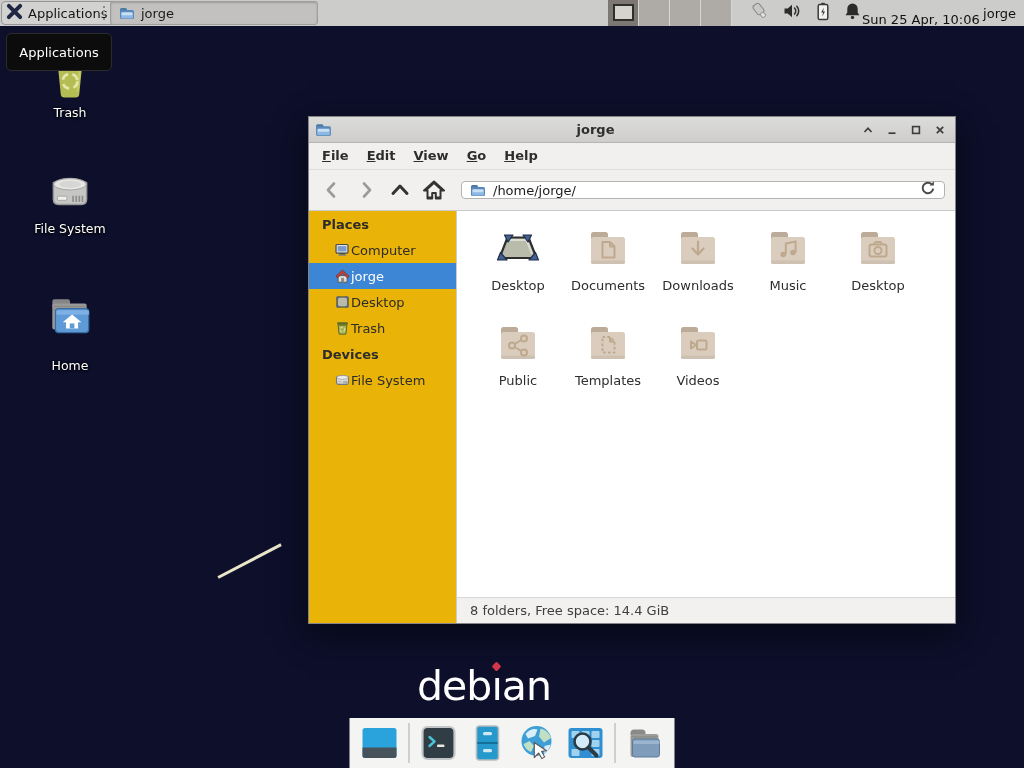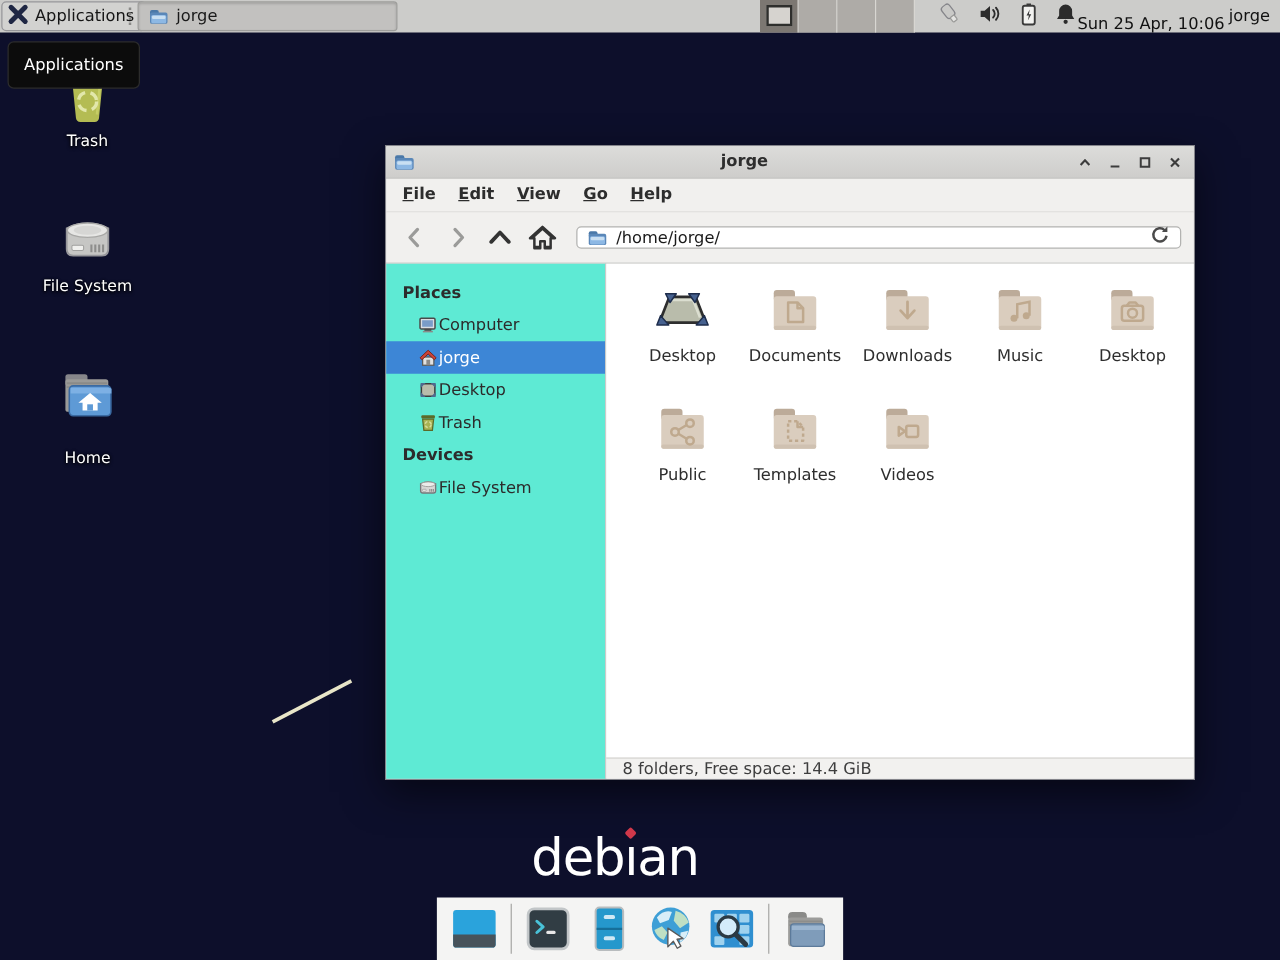--- a/index.html
+++ b/index.html
@@ -53,35 +53,35 @@
     border-bottom:1px solid #dedddb;font-weight:bold; }
   .menu-item { display:inline-block; padding:0 9px; font-size:13px; color:#2d2d2d; line-height:26px; }
   .menu-item::first-letter { text-decoration:underline; }
   .toolbar { height:40px; display:flex; align-items:center; padding:0 10px 0 8px; gap:4px;
     background:#f1f0ee; }
   .tbtn { width:30px; height:30px; display:flex; align-items:center; justify-content:center; border-radius:3px; }
   .pathbar { flex:1; height:18px; margin-left:8px; background:#fff; border:1px solid #b3b3b1;
     border-radius:4px; display:flex; align-items:center; padding:0 8px; }
   .pathbar .ptext { margin-left:7px; font-size:13px; color:#1a1a1a; flex:1; }
   .content { flex:1; display:flex; border-top:1px solid #cbcbc9; min-height:0; }
-  .sidebar { width:176px; background:#5eead4; border-right:1px solid #cbcbc9; padding-top:12px; }
+  .sidebar { width:148px; background:#eab308; border-right:1px solid #cbcbc9; padding-top:2px; }
   .side-header { height:24px; line-height:24px; padding-left:13px; font-size:13px; font-weight:bold; color:#2c2c2c; }
   .side-item { height:26px; display:flex; align-items:center; gap:0; padding-left:25px;
     font-size:13px; color:#2c2c2c; }
   .side-item.selected { background:#3d86d6; color:#fff; }
   .mainpane { flex:1; display:flex; flex-direction:column; min-width:0; }
   .files { flex:1; background:#fff; display:grid; grid-template-columns:repeat(5,90px);
     grid-auto-rows:95px; padding:13px 0 0 16px; align-content:start; }
   .fcell { display:flex; flex-direction:column; align-items:center; }
   .fcell .cap { margin-top:6px; font-size:13px; color:#2e2e2e; }
-  .statusbar { height:17px; background:#f2f1ef; border-top:1px solid #d7d6d4; display:flex;
+  .statusbar { height:26px; background:#f2f1ef; border-top:1px solid #d7d6d4; display:flex;
     align-items:center; padding-left:13px; font-size:13px; color:#3e3e3e; }
 
   
-  .debian { position:absolute; left:8px; top:662px; width:968px; text-align:center; color:#fff;
+  .debian { position:absolute; left:0; top:662px; width:968px; text-align:center; color:#fff;
     font-size:41px; font-weight:500; letter-spacing:-1px; }
   .debian .i-dot { position:relative; display:inline-block; }
   .debian .i-dot::after { content:""; position:absolute; left:50%; top:1px; width:7px; height:7px;
     margin-left:-4px; background:#d0384a; transform:rotate(45deg); border-radius:1.5px; }
   .dock { position:absolute; left:50%; transform:translateX(-50%); bottom:0; height:50px;
     background:#f4f4f3; display:flex; align-items:center; padding:0 10px; gap:9px; }
   .dock .ditem { width:40px; height:40px; display:flex; align-items:center; justify-content:center; }
   .dock .dsep { width:1px; height:40px; background:#a9a9a7; }
 </style>
 </head>

